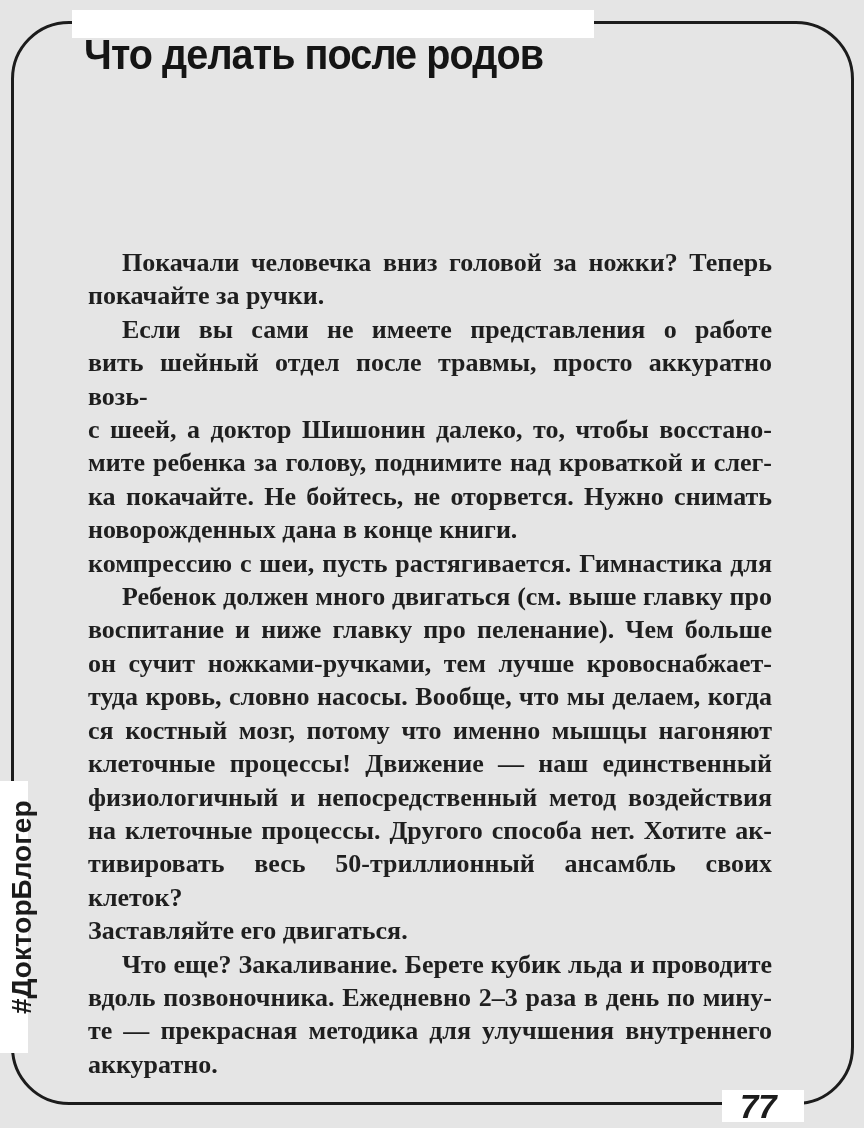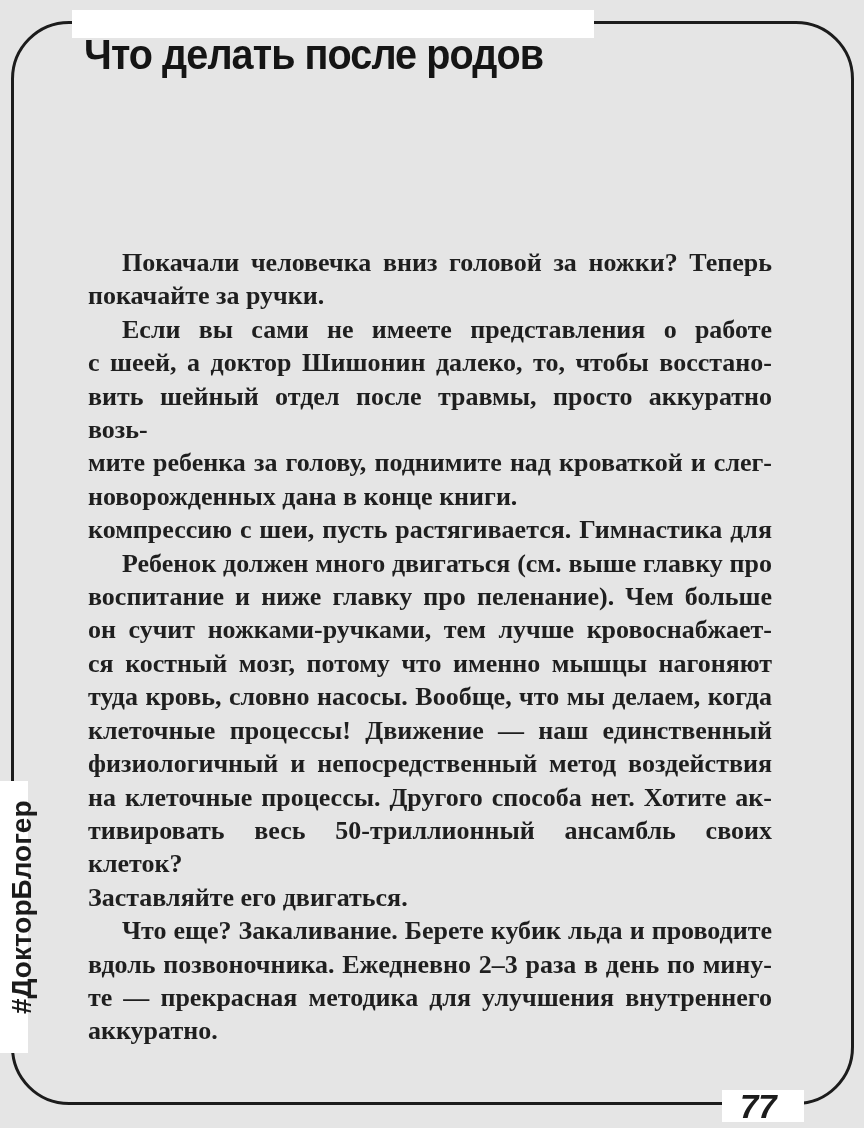--- a/index.html
+++ b/index.html
@@ -105,32 +105,33 @@
 
   <div class="sidebar-tag">#ДокторБлогер</div>
 
   <div class="content">
       <div class="para">
         <div class="line first">Покачали человечка вниз головой за ножки? Теперь</div>
         <div class="line last">покачайте за ручки.</div>
       </div>
       <div class="para">
         <div class="line first">Если вы сами не имеете представления о работе</div>
+        <div class="line">вить шейный отдел после травмы, просто аккуратно возь-</div>
         <div class="line">с шеей, а доктор Шишонин далеко, то, чтобы восстано-</div>
-        <div class="line">вить шейный отдел после травмы, просто аккуратно возь-</div>
         <div class="line">мите ребенка за голову, поднимите над кроваткой и слег-</div>
+        <div class="line">ка покачайте. Не бойтесь, не оторвется. Нужно снимать</div>
         <div class="line last">новорожденных дана в конце книги.</div>
         <div class="line">компрессию с шеи, пусть растягивается. Гимнастика для</div>
       </div>
       <div class="para">
         <div class="line first">Ребенок должен много двигаться (см. выше главку про</div>
         <div class="line">воспитание и ниже главку про пеленание). Чем больше</div>
         <div class="line">он сучит ножками-ручками, тем лучше кровоснабжает-</div>
+        <div class="line">туда кровь, словно насосы. Вообще, что мы делаем, когда</div>
         <div class="line">ся костный мозг, потому что именно мышцы нагоняют</div>
-        <div class="line">туда кровь, словно насосы. Вообще, что мы делаем, когда</div>
         <div class="line">клеточные процессы! Движение — наш единственный</div>
         <div class="line">физиологичный и непосредственный метод воздействия</div>
         <div class="line">на клеточные процессы. Другого способа нет. Хотите ак-</div>
         <div class="line">тивировать весь 50-триллионный ансамбль своих клеток?</div>
         <div class="line last">Заставляйте его двигаться.</div>
       </div>
       <div class="para">
         <div class="line first">Что еще? Закаливание. Берете кубик льда и проводите</div>
         <div class="line">вдоль позвоночника. Ежедневно 2–3 раза в день по мину-</div>
         <div class="line">те — прекрасная методика для улучшения внутреннего</div>

